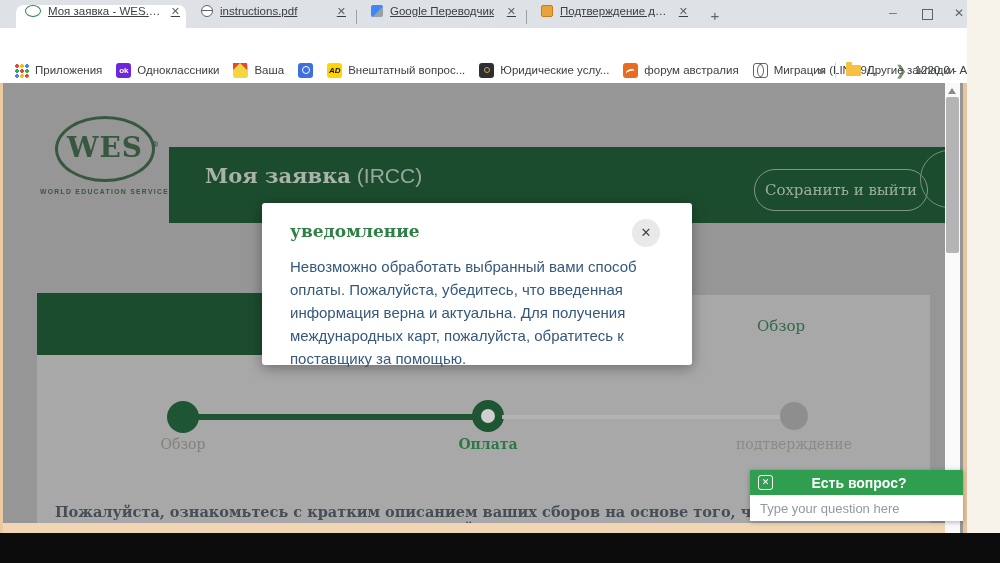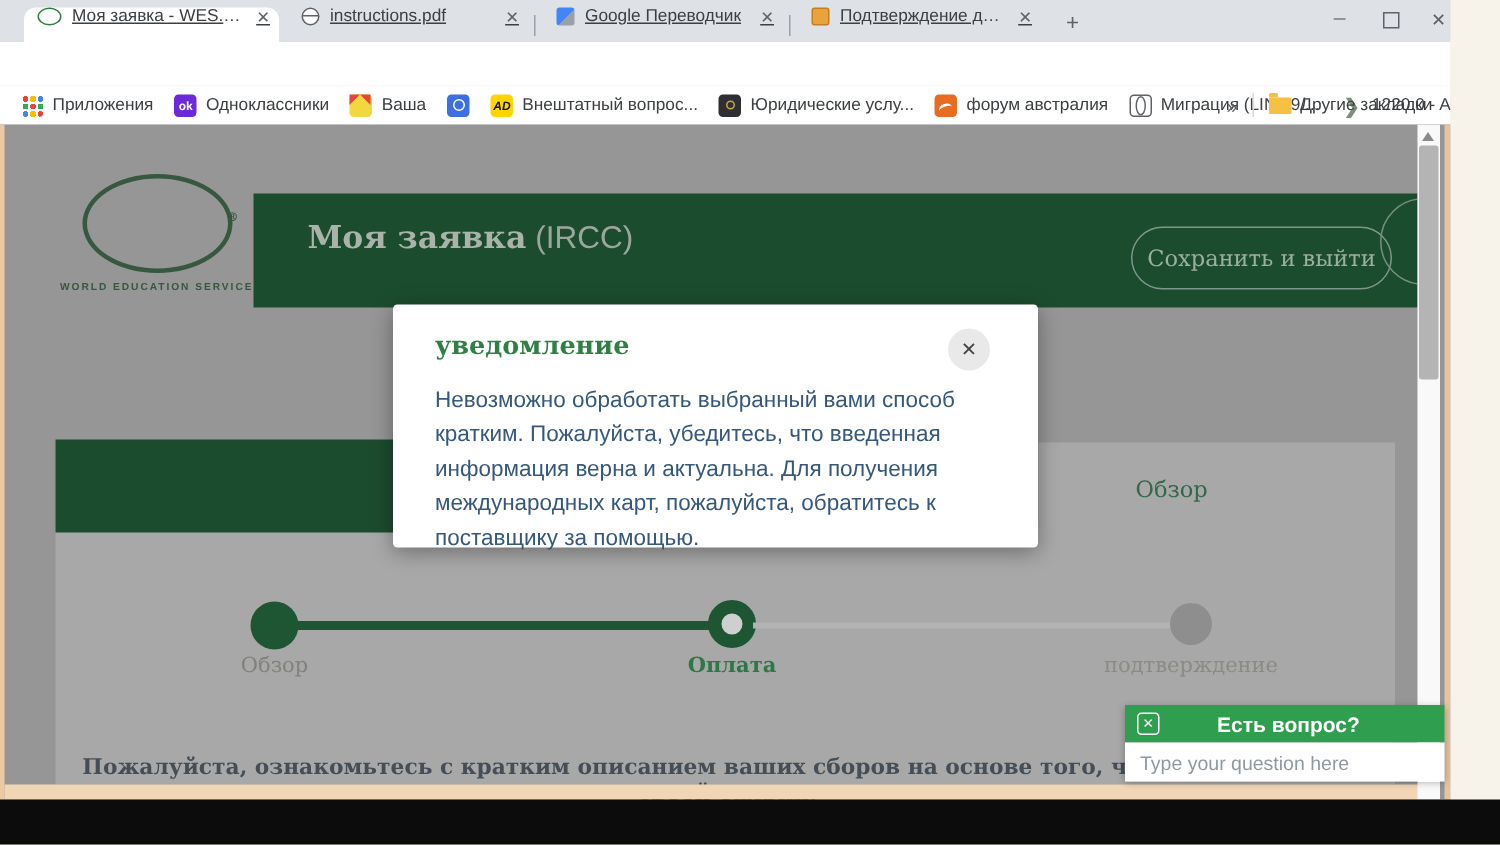--- a/index.html
+++ b/index.html
@@ -66,21 +66,21 @@
   .bi-folder:before{content:"";position:absolute;left:0;top:-3px;width:6px;height:3px;background:#f5c044;border-radius:1px 1px 0 0;}
   
   #page{left:0;top:83px;width:967px;height:450px;background:#969696;overflow:hidden;}
   #page-left-edge{left:0;top:0;width:3px;height:450px;background:#edc9a2;}
   #page-right-edge{left:960px;top:0;width:7px;height:450px;background:#e7c49e;}
   #wes-logo{left:40px;top:33px;width:130px;text-align:center;color:#37573f;}
   #logo-oval{width:94px;height:60px;border:3px solid #37573f;border-radius:50%;margin:0 auto;
      font-family:"DejaVu Serif",serif;font-size:28px;font-weight:bold;line-height:58px;letter-spacing:1px;position:relative;}
   #logo-r{position:absolute;right:-8px;top:-4px;font-size:8px;}
   #logo-sub{font-size:6.8px;font-weight:bold;letter-spacing:1.3px;margin-top:6px;white-space:nowrap;}
-  #green-bar{left:169px;top:46px;width:776px;height:76px;background:#1c4c2e;overflow:hidden;}
+  #green-bar{left:169px;top:64px;width:776px;height:76px;background:#1c4c2e;overflow:hidden;}
   #page-title{position:absolute;left:36px;top:16px;font-family:"DejaVu Serif",serif;font-size:21px;color:#a9b3a9;}
   #page-title b{font-weight:bold;}
   #page-title .ircc{font-family:"Liberation Sans",sans-serif;color:#9aa79d;}
   #save-exit-btn{position:absolute;left:585px;top:10px;width:172px;height:40px;border:1px solid #7e978a;border-radius:21px;
      font-family:"DejaVu Serif",serif;font-size:15px;color:#9cb0a0;text-align:center;line-height:40px;margin-top:12px;}
   #deco-circle{position:absolute;left:751px;top:3px;width:56px;height:56px;border:1px solid #74907f;border-radius:50%;}
   #content-panel{left:37px;top:212px;width:893px;height:228px;background:#a8a8a8;}
   #tab-left{left:37px;top:210px;width:443px;height:62px;background:#1c4c2e;
      font-family:"DejaVu Serif",serif;font-size:15px;color:#8fa294;text-align:right;line-height:62px;padding-right:12px;box-sizing:border-box;}
   #tab-right-label{left:757px;top:234px;font-family:"DejaVu Serif",serif;font-size:15px;color:#33684a;}
@@ -211,21 +211,21 @@
       <span id="bm-sep"></span>
       <span class="bi-folder"></span>
       <span>Другие закладки</span>
     </div>
   </div>
 
   <div id="page" class="abs">
     <div id="page-left-edge" class="abs"></div>
 
     <div id="wes-logo" class="abs">
-      <div id="logo-oval"><span id="logo-r">®</span></div>
+      <div id="logo-oval"><span>WES</span><span id="logo-r">®</span></div>
       <div id="logo-sub">WORLD EDUCATION SERVICES</div>
     </div>
 
     <div id="green-bar" class="abs">
       <div id="page-title"><b>Моя заявка</b><span class="ircc"> (IRCC)</span></div>
       <div id="save-exit-btn">Сохранить и выйти</div>
       <div id="deco-circle"></div>
     </div>
 
     <div id="content-panel" class="abs"></div>
@@ -240,21 +240,21 @@
     <div id="lbl-step1" class="step-label">Обзор</div>
     <div id="lbl-step2" class="step-label">Оплата</div>
     <div id="lbl-step3" class="step-label">подтверждение</div>
 
     <div id="footer-text" class="abs">Пожалуйста, ознакомьтесь с кратким описанием ваших сборов на основе того, что вы выбрали для своей заявки.</div>
     <div id="tan-strip" class="abs"></div>
 
     <div id="modal" class="abs">
       <div id="modal-title">уведомление</div>
       <div id="modal-close">✕</div>
-      <div id="modal-body">Невозможно обработать выбранный вами способ кратким. Пожалуйста, убедитесь, что введенная информация верна и актуальна. Для получения международных карт, пожалуйста, обратитесь к поставщику за помощью.</div>
+      <div id="modal-body">Невозможно обработать выбранный вами способ оплаты. Пожалуйста, убедитесь, что введенная информация верна и актуальна. Для получения международных карт, пожалуйста, обратитесь к поставщику за помощью.</div>
     </div>
 
     <div id="chat" class="abs">
       <div id="chat-header">
         <span id="chat-min">✕</span>
         <span id="chat-title">Есть вопрос?</span>
       </div>
       <input id="chat-input" placeholder="Type your question here" style="">
     </div>
 

